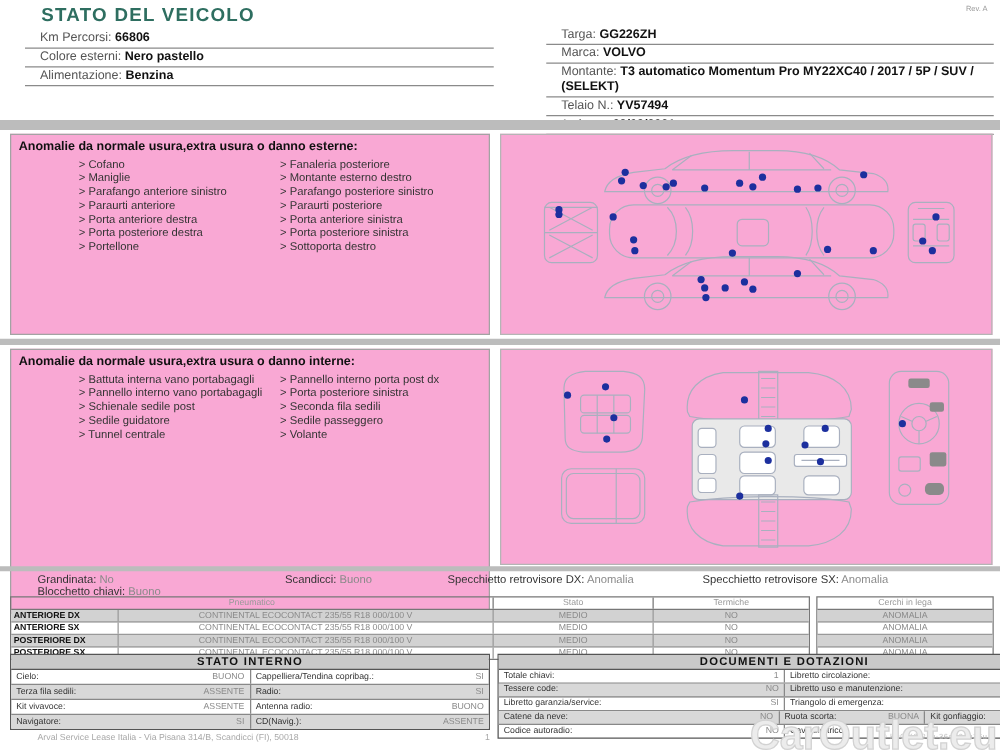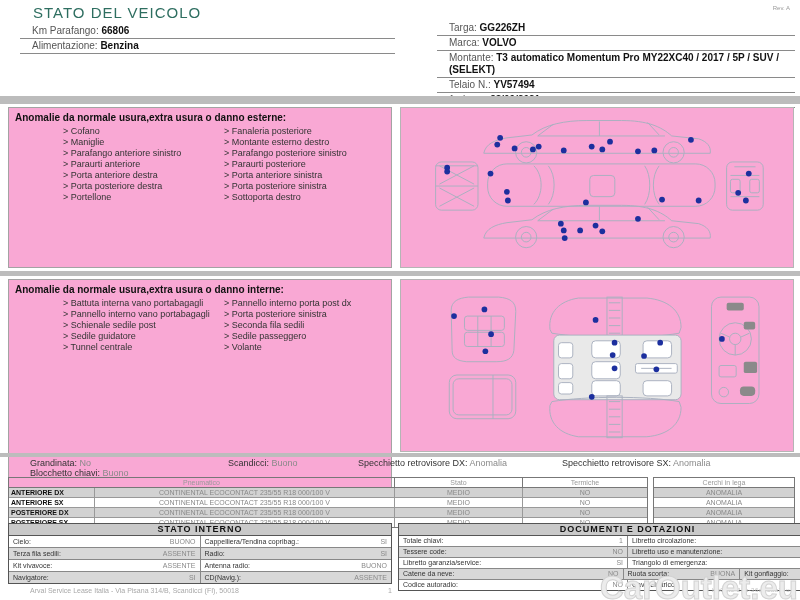--- a/index.html
+++ b/index.html
@@ -1,19 +1,19 @@
 <!DOCTYPE html>
 <html><head>
 <meta charset="utf-8">
 <style>
   html,body{margin:0;padding:0;}
   .page{position:relative;width:800px;height:600px;background:#ffffff;overflow:hidden;
         font-family:"Liberation Sans",sans-serif;color:#222;}
   
-  .title{position:absolute;left:33px;top:4px;font-size:15px;font-weight:normal;color:#2e6e60;letter-spacing:1px;}
+  .title{position:absolute;left:33px;top:4px;font-size:15px;font-weight:bold;color:#2e6e60;letter-spacing:1px;}
   .rev{position:absolute;right:10px;top:5px;font-size:6px;color:#9a9a9a;}
   
   .info-col{position:absolute;font-size:10px;}
   #info-left{left:20px;top:24px;width:375px;}
   #info-right{left:437px;top:21px;width:358px;}
   .info-row{border-bottom:1px solid #8a8a8a;padding:1px 0 1px 12px;line-height:12px;min-height:12px;}
   .info-row .lbl{color:#555;}
   .info-row .val{font-weight:bold;color:#111;}
   
   .band{position:absolute;left:0;width:800px;background:#bcbcbc;}
@@ -75,21 +75,22 @@
 </style>
 </head>
 <body>
 
 <div class="page">
 
   <div class="title">STATO DEL VEICOLO</div>
   <div class="rev">Rev. A</div>
 
   <div id="info-left" class="info-col">
-      <div class="info-row"><span class="lbl">Km Parafango:</span> <span class="val">66806</span></div>
+      <div class="info-row"><span class="lbl">Km Percorsi:</span> <span class="val">66806</span></div>
+      <div class="info-row"><span class="lbl">Colore esterni:</span> <span class="val">Nero pastello</span></div>
       <div class="info-row"><span class="lbl">Alimentazione:</span> <span class="val">Benzina</span></div>
     </div>
   <div id="info-right" class="info-col">
       <div class="info-row"><span class="lbl">Targa:</span> <span class="val">GG226ZH</span></div>
       <div class="info-row"><span class="lbl">Marca:</span> <span class="val">VOLVO</span></div>
       <div class="info-row"><span class="lbl">Montante:</span> <span class="val">T3 automatico Momentum Pro MY22XC40 / 2017 / 5P / SUV / (SELEKT)</span></div>
       <div class="info-row"><span class="lbl">Telaio N.:</span> <span class="val">YV57494</span></div>
       <div class="info-row"><span class="lbl">1a imm.:</span> <span class="val">28/09/2021</span></div>
     </div>
 

